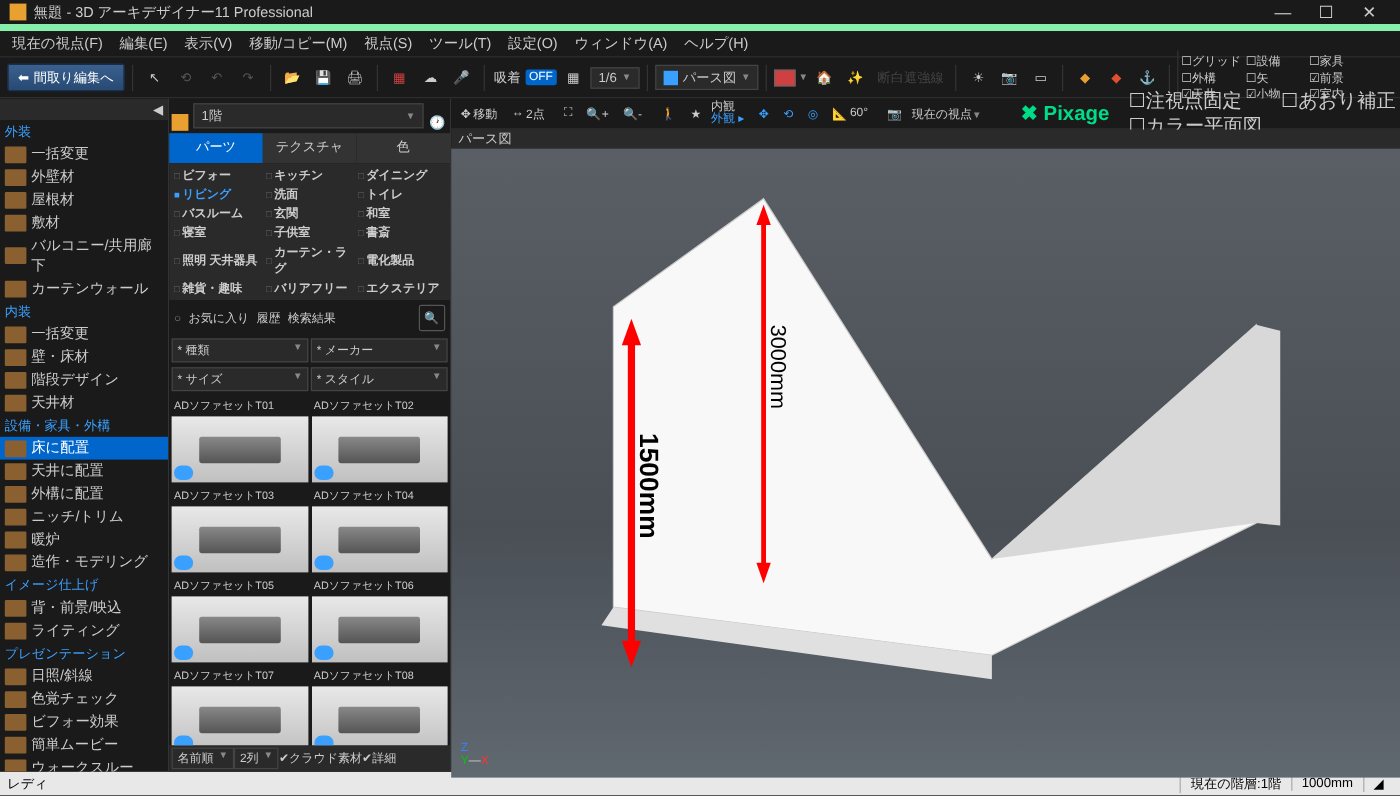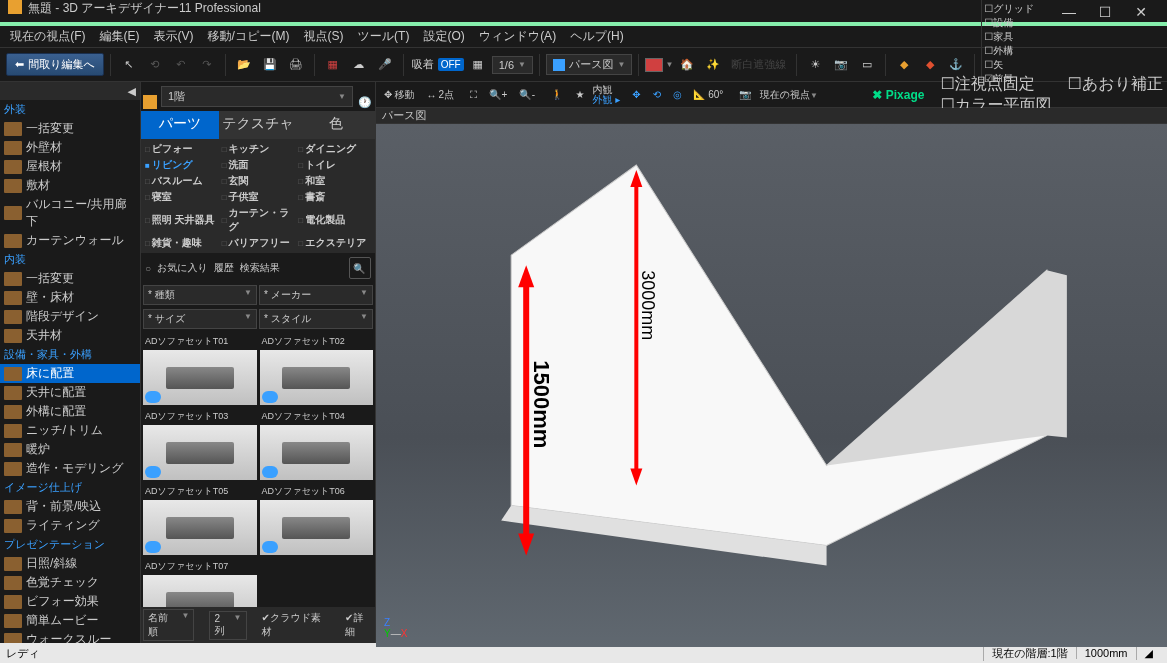--- a/index.html
+++ b/index.html
@@ -1,17 +1,17 @@
 <!DOCTYPE html>
 <html><head>
 <meta charset="utf-8">
 <style>
 * { margin: 0; padding: 0; box-sizing: border-box; font-family: "Meiryo", "MS Gothic", sans-serif; }
 body { background: #1a1a1a; color: #ccc; font-size: 11px; overflow: hidden; width: 1167px; height: 663px; }
-.titlebar { background: #1a1a1a; height: 26px; display: flex; align-items: flex-start; padding: 0 8px; color: #ccc; border-bottom: 4px solid #86efac; }
+.titlebar { background: #1a1a1a; height: 26px; display: flex; align-items: center; padding: 0 8px; color: #ccc; border-bottom: 6px solid #86efac; }
 .titlebar .icon { width: 14px; height: 14px; background: #e8a030; margin-right: 6px; }
 .titlebar .title { flex: 1; font-size: 12px; }
 .titlebar .winbtn { width: 36px; height: 24px; display: flex; align-items: center; justify-content: center; font-size: 14px; }
 .menubar { background: #1a1a1a; height: 22px; display: flex; align-items: center; padding: 0 4px; gap: 2px; border-bottom: 1px solid #333; }
 .menubar .menuitem { padding: 2px 6px; font-size: 12px; }
 .toolbar { background: #1a1a1a; height: 34px; display: flex; align-items: center; padding: 2px 6px; gap: 2px; border-bottom: 1px solid #333; }
 .toolbar .sep { width: 1px; height: 22px; background: #333; margin: 0 4px; }
 .toolbar .backbtn { background: linear-gradient(#3a6090,#274a72); border: 1px solid #1a3050; padding: 3px 8px; color: #fff; border-radius: 2px; display: flex; align-items: center; gap: 4px; font-size: 11px; }
 .toolbar .tbtn { width: 24px; height: 24px; display: flex; align-items: center; justify-content: center; border: 1px solid transparent; }
 .toolbar .snaplabel { font-size: 11px; padding: 0 2px; }
@@ -21,47 +21,47 @@
 .main { display: flex; height: calc(100% - 26px - 22px - 34px - 20px); }
 .leftpanel { width: 141px; background: #1a1a1a; border-right: 1px solid #333; overflow: hidden; }
 .leftpanel .header { background: #2a2a2a; height: 18px; display: flex; align-items: center; justify-content: flex-end; padding: 0 4px; }
 .leftpanel .cathead { color: #3aa0ff; font-size: 11px; padding: 2px 4px; font-family: Liberation Mono, monospace; }
 .leftpanel .item { display: flex; align-items: center; padding: 1px 4px; gap: 4px; font-size: 12px; }
 .leftpanel .item.sel { background: #0066cc; color: #fff; }
 .leftpanel .iticon { width: 18px; height: 14px; background: #8a6030; border-radius: 1px; flex-shrink: 0; }
 .midpanel { width: 235px; background: #1a1a1a; border-right: 1px solid #333; display: flex; flex-direction: column; }
 .midpanel .floordrop { background: #2a2a2a; border: 1px solid #444; padding: 2px 6px; margin: 2px; font-size: 11px; display:flex; justify-content:space-between; align-items:center; }
 .midpanel .tabs { display: flex; }
-.midpanel .tab { flex: 1; text-align: center; padding: 4px 0; background: #333; font-size: 14px; border-bottom: 2px solid transparent; }
+.midpanel .tab { flex: 1; text-align: center; padding: 4px 0; background: #333; font-size: 11px; border-bottom: 2px solid transparent; }
 .midpanel .tab.active { background: #0066cc; color: #fff; }
 .midpanel .catgrid { display: grid; grid-template-columns: 1fr 1fr 1fr; padding: 2px; gap: 0; font-size: 10px; background:#2a2a2a; }
 .midpanel .catcell { padding: 1px 2px; display:flex; align-items:center; gap:2px;font-weight:bold; }
 .midpanel .catcell.sel { color: #3aa0ff; }
 .midpanel .catcell::before { content:"□"; color:#666; font-size:8px; }
 .midpanel .catcell.sel::before { content:"■"; color:#3aa0ff; }
 .midpanel .favrow { display: flex; align-items: center; padding: 4px; gap: 6px; font-size: 10px; }
 .midpanel .searchicon { width: 22px; height: 22px; border: 1px solid #555; display: flex; align-items: center; justify-content: center; border-radius: 2px; margin-left: auto; }
 .midpanel .filterrow { display: flex; padding: 2px; gap: 2px; }
 .midpanel .filterdrop { flex: 1; background: #2a2a2a; border: 1px solid #444; padding: 2px 4px; font-size: 10px; display:flex; justify-content:space-between; }
 .midpanel .partsgrid { flex: 1; overflow: hidden; display: grid; grid-template-columns: 1fr 1fr; gap: 3px; padding: 2px; align-content: start; }
 .midpanel .partcell { display: flex; flex-direction: column; }
 .midpanel .partname { font-size: 9px; padding: 2px; color: #ccc; white-space: nowrap; overflow: hidden; }
 .midpanel .partthumb { height: 55px; background: linear-gradient(#e8e8e8,#c0c0c0); position: relative; display:flex; align-items:center; justify-content:center; }
 .midpanel .cloud { position: absolute; bottom: 2px; left: 2px; width: 16px; height: 12px; background: #3aa0ff; border-radius: 6px; }
 .midpanel .partthumb::after { content:""; display:block; width:60%; height:40%; background:linear-gradient(#888,#555); border-radius:2px; }
-.midpanel .bottomrow { display: flex; align-items: center; padding: 2px; gap: 15px; font-size: 10px; background:#2a2a2a; }
+.midpanel .bottomrow { display: flex; align-items: center; padding: 2px; gap: 0; font-size: 10px; background:#2a2a2a; }
 .midpanel .bottomrow .dd { background:#2a2a2a; border:1px solid #444; padding:1px 4px; display:flex; gap:4px; }
 .viewport { flex: 1; display: flex; flex-direction: column; background: #1a1a1a; }
 .viewbar { height: 26px; display: flex; align-items: center; padding: 0 4px; gap: 4px; border-bottom: 1px solid #333; font-size: 10px; }
 .viewbar .vbtn { padding: 2px 4px; display:flex; align-items:center; gap:2px; }
-.viewbar .pixage { color:#0d8; font-size:12px; font-weight:bold; margin-left:auto; margin-right:8px; }
+.viewbar .pixage { color:#0d8; font-size:17px; font-weight:bold; margin-left:auto; margin-right:8px; }
 .viewbar .chkgroup { display:grid; grid-template-columns:auto auto; font-size:16px; gap:0 16px; }
 .viewtab { height: 18px; background: #2a2a2a; padding: 0 6px; display: flex; align-items: center; font-size: 11px; border-bottom: 1px solid #333; }
 .canvas { flex: 1; background: linear-gradient(#5a5f66 0%, #4a4f56 60%, #606870 100%); position: relative; }
-.rightstrip { width: 160px; display: grid; grid-template-columns: 1fr; grid-template-rows: auto auto; font-size: 10px; padding: 2px; gap: 0 4px; align-content: start; border-left: 1px solid #333; }
+.rightstrip { width: 160px; display: grid; grid-template-columns: 1fr 1fr 1fr; grid-template-rows: auto auto; font-size: 10px; padding: 2px; gap: 0 4px; align-content: start; border-left: 1px solid #333; }
 .rightstrip label { display: flex; align-items: center; gap: 2px; white-space: nowrap; }
 .statusbar { height: 20px; background: #e8e8e8; color: #000; display: flex; align-items: center; padding: 0 6px; font-size: 11px; }
 .statusbar .spacer { flex: 1; }
 .statusbar .cell { padding: 0 8px; border-left: 1px solid #aaa; }
 .caret { font-size: 8px; color: #888; }
 .axis { position:absolute; bottom:8px; left:8px; font-size:10px; }
 .axis .z { color:#3a80ff; }
 .axis .y { color:#0c0; }
 .axis .x { color:#f33; }
 </style>
@@ -347,20 +347,26 @@
           <div class="partthumb">
             <div class="cloud"></div>
           </div>
         </div>
         <div class="partcell">
           <div class="partname">ADソファセットT07</div>
           <div class="partthumb">
             <div class="cloud"></div>
           </div>
         </div>
+        <div class="partcell">
+          <div class="partname">ADソファセットT08</div>
+          <div class="partthumb">
+            <div class="cloud"></div>
+          </div>
+        </div>
       </div>
     <div class="bottomrow">
       <div class="dd">
           <span>名前順</span>
           <span class="caret">▼</span>
         </div>
       <div class="dd">
           <span>2列</span>
           <span class="caret">▼</span>
         </div>

